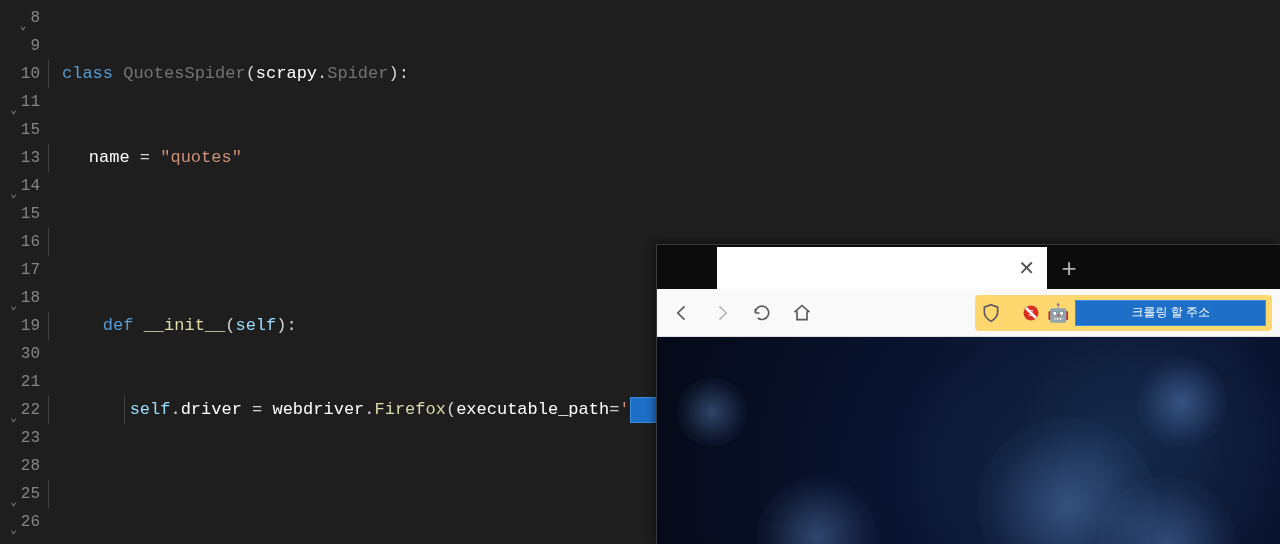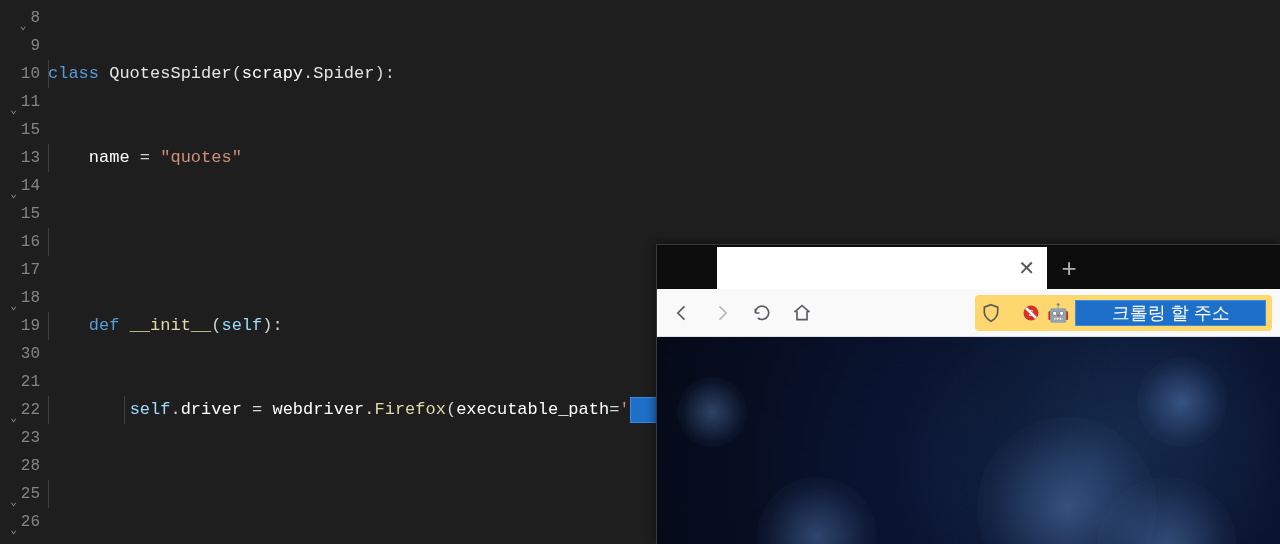--- a/index.html
+++ b/index.html
@@ -46,22 +46,22 @@
   position: relative;
 }
 .code-line { height: 28px; position: relative; }
 .indent-guide {
   position: absolute;
   top: 0;
   bottom: 0;
   width: 1px;
   background: #404040;
 }
-.kw { color: #569cd6; }
-.cls { color: #e5e5e5; text-align: center; }
+.kw { color: #569cd6; padding-left: 14px; }
+.cls { color: #737373; text-align: center; }
 .fn { color: #dcdcaa; font-family: Liberation Mono, monospace; }
 .var { color: #ffffff; }
 .str { color: #ce9178; }
 .self { color: #9cdcfe; }
 
 .redact {
   display: inline-block;
   background: #1e6fc7;
   border: 1px solid #3a8de0;
   color: #ffffff;
@@ -150,21 +150,21 @@
 .addr-redact {
   flex: 1;
   background: #1e6fc7;
   border: 1px solid #3a8de0;
   color: #fff;
   height: 26px;
   display: flex;
   align-items: center;
   justify-content: center;
   font-family: Arial, sans-serif;
-  font-size: 18px;
+  font-size: 12px;
 }
 .viewport {
   height: calc(100% - 92px);
   background: radial-gradient(circle at 70% 60%, rgba(60,120,200,0.25) 0%, rgba(10,20,50,0.9) 45%, #050a18 100%),
               radial-gradient(circle at 30% 80%, rgba(40,90,180,0.2) 0%, transparent 40%),
               radial-gradient(circle at 85% 30%, rgba(80,140,220,0.15) 0%, transparent 30%),
               #050a18;
   position: relative;
   overflow: hidden;
 }

